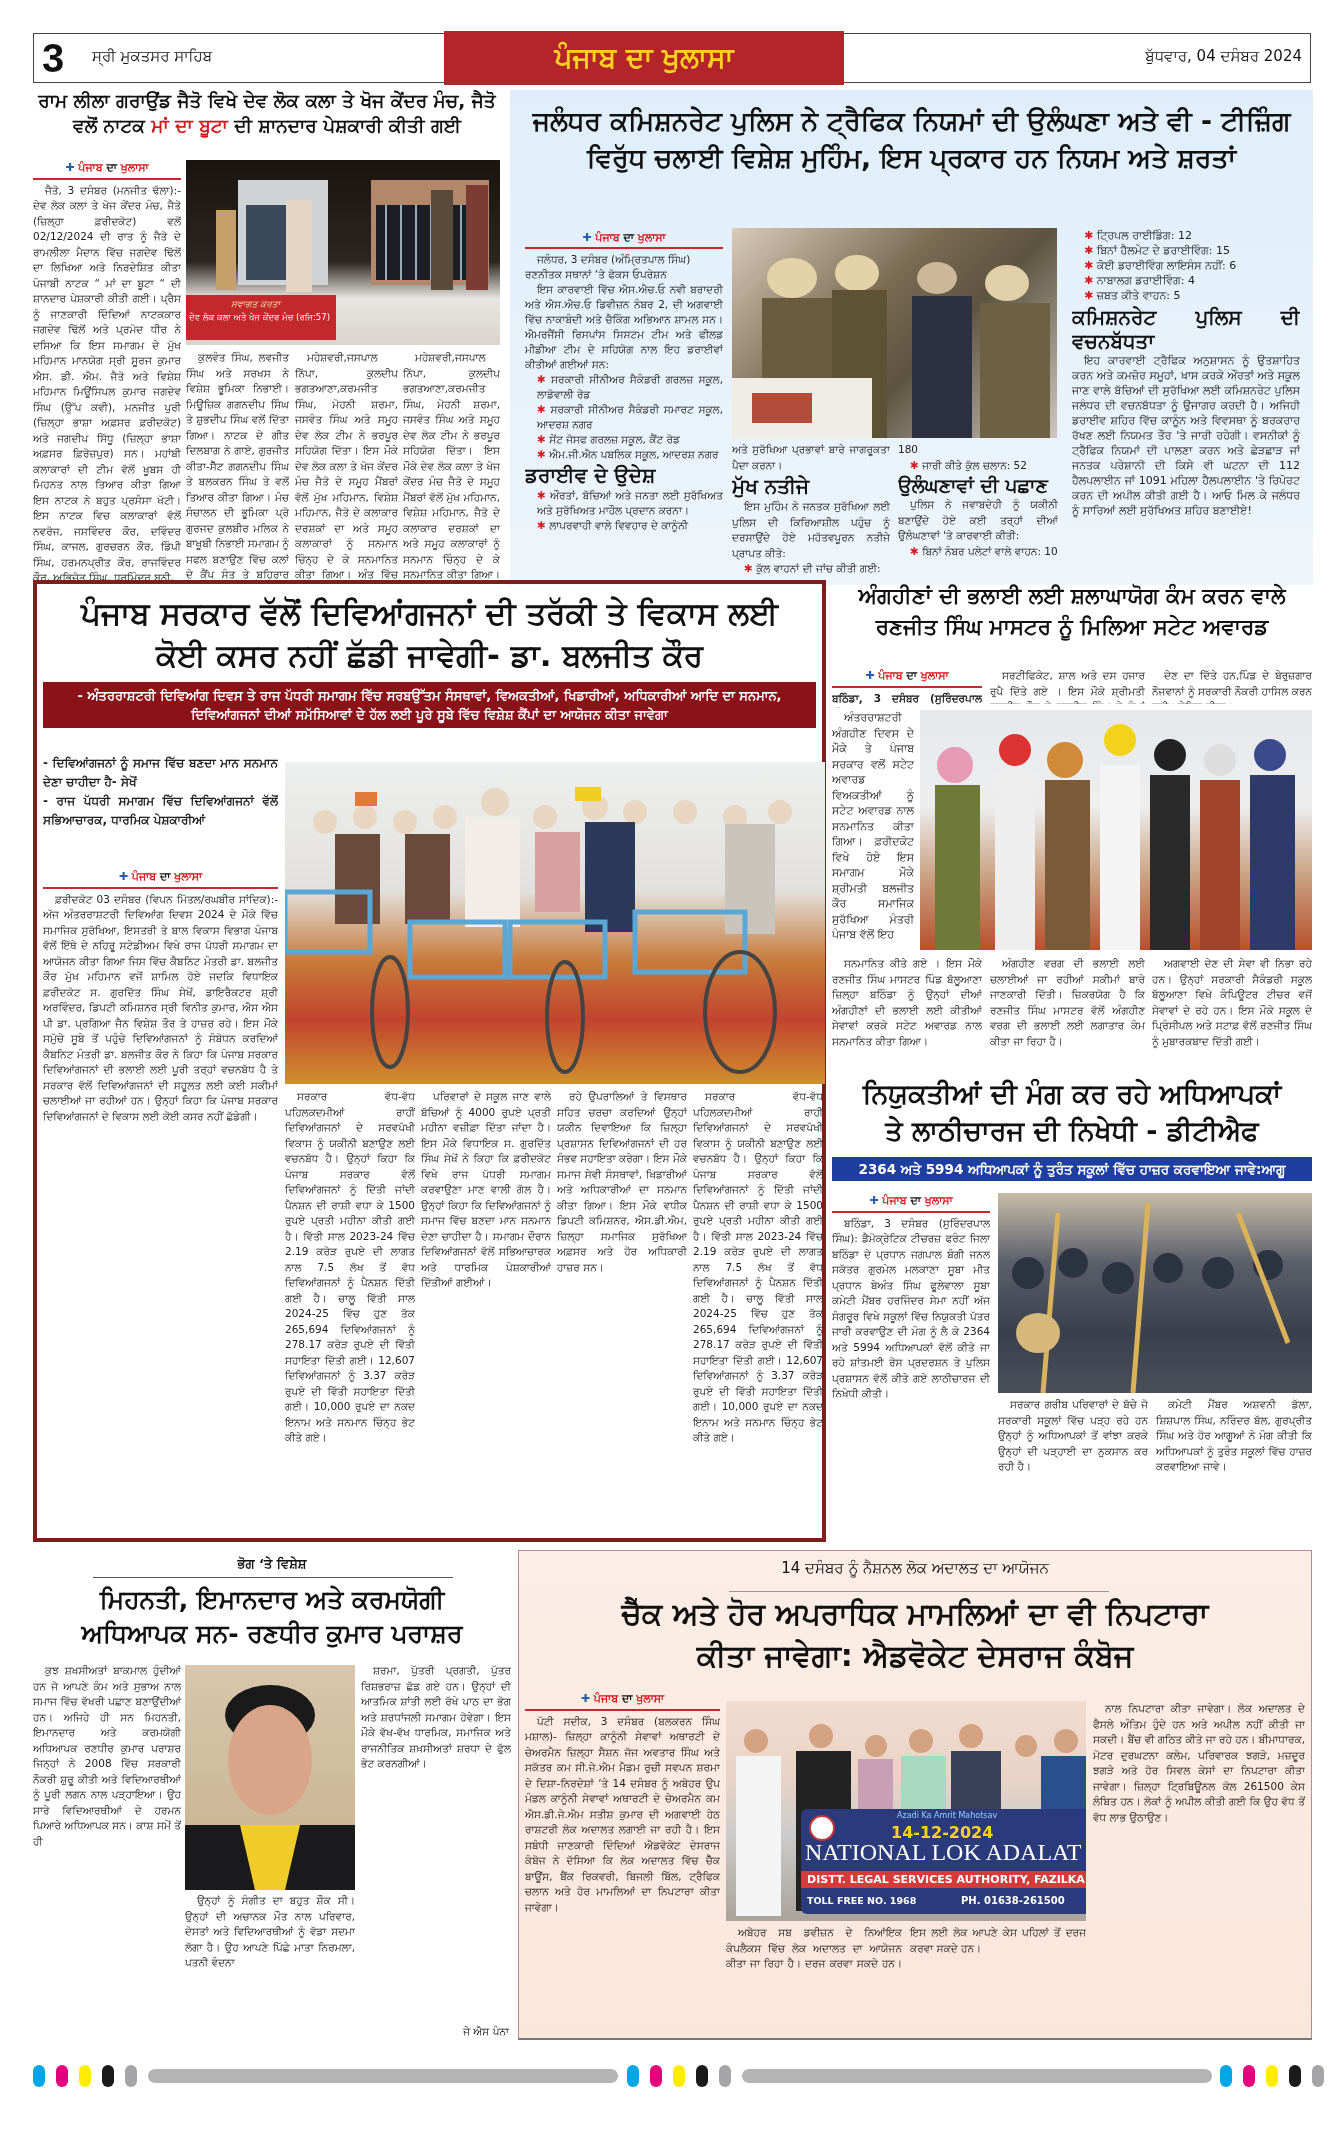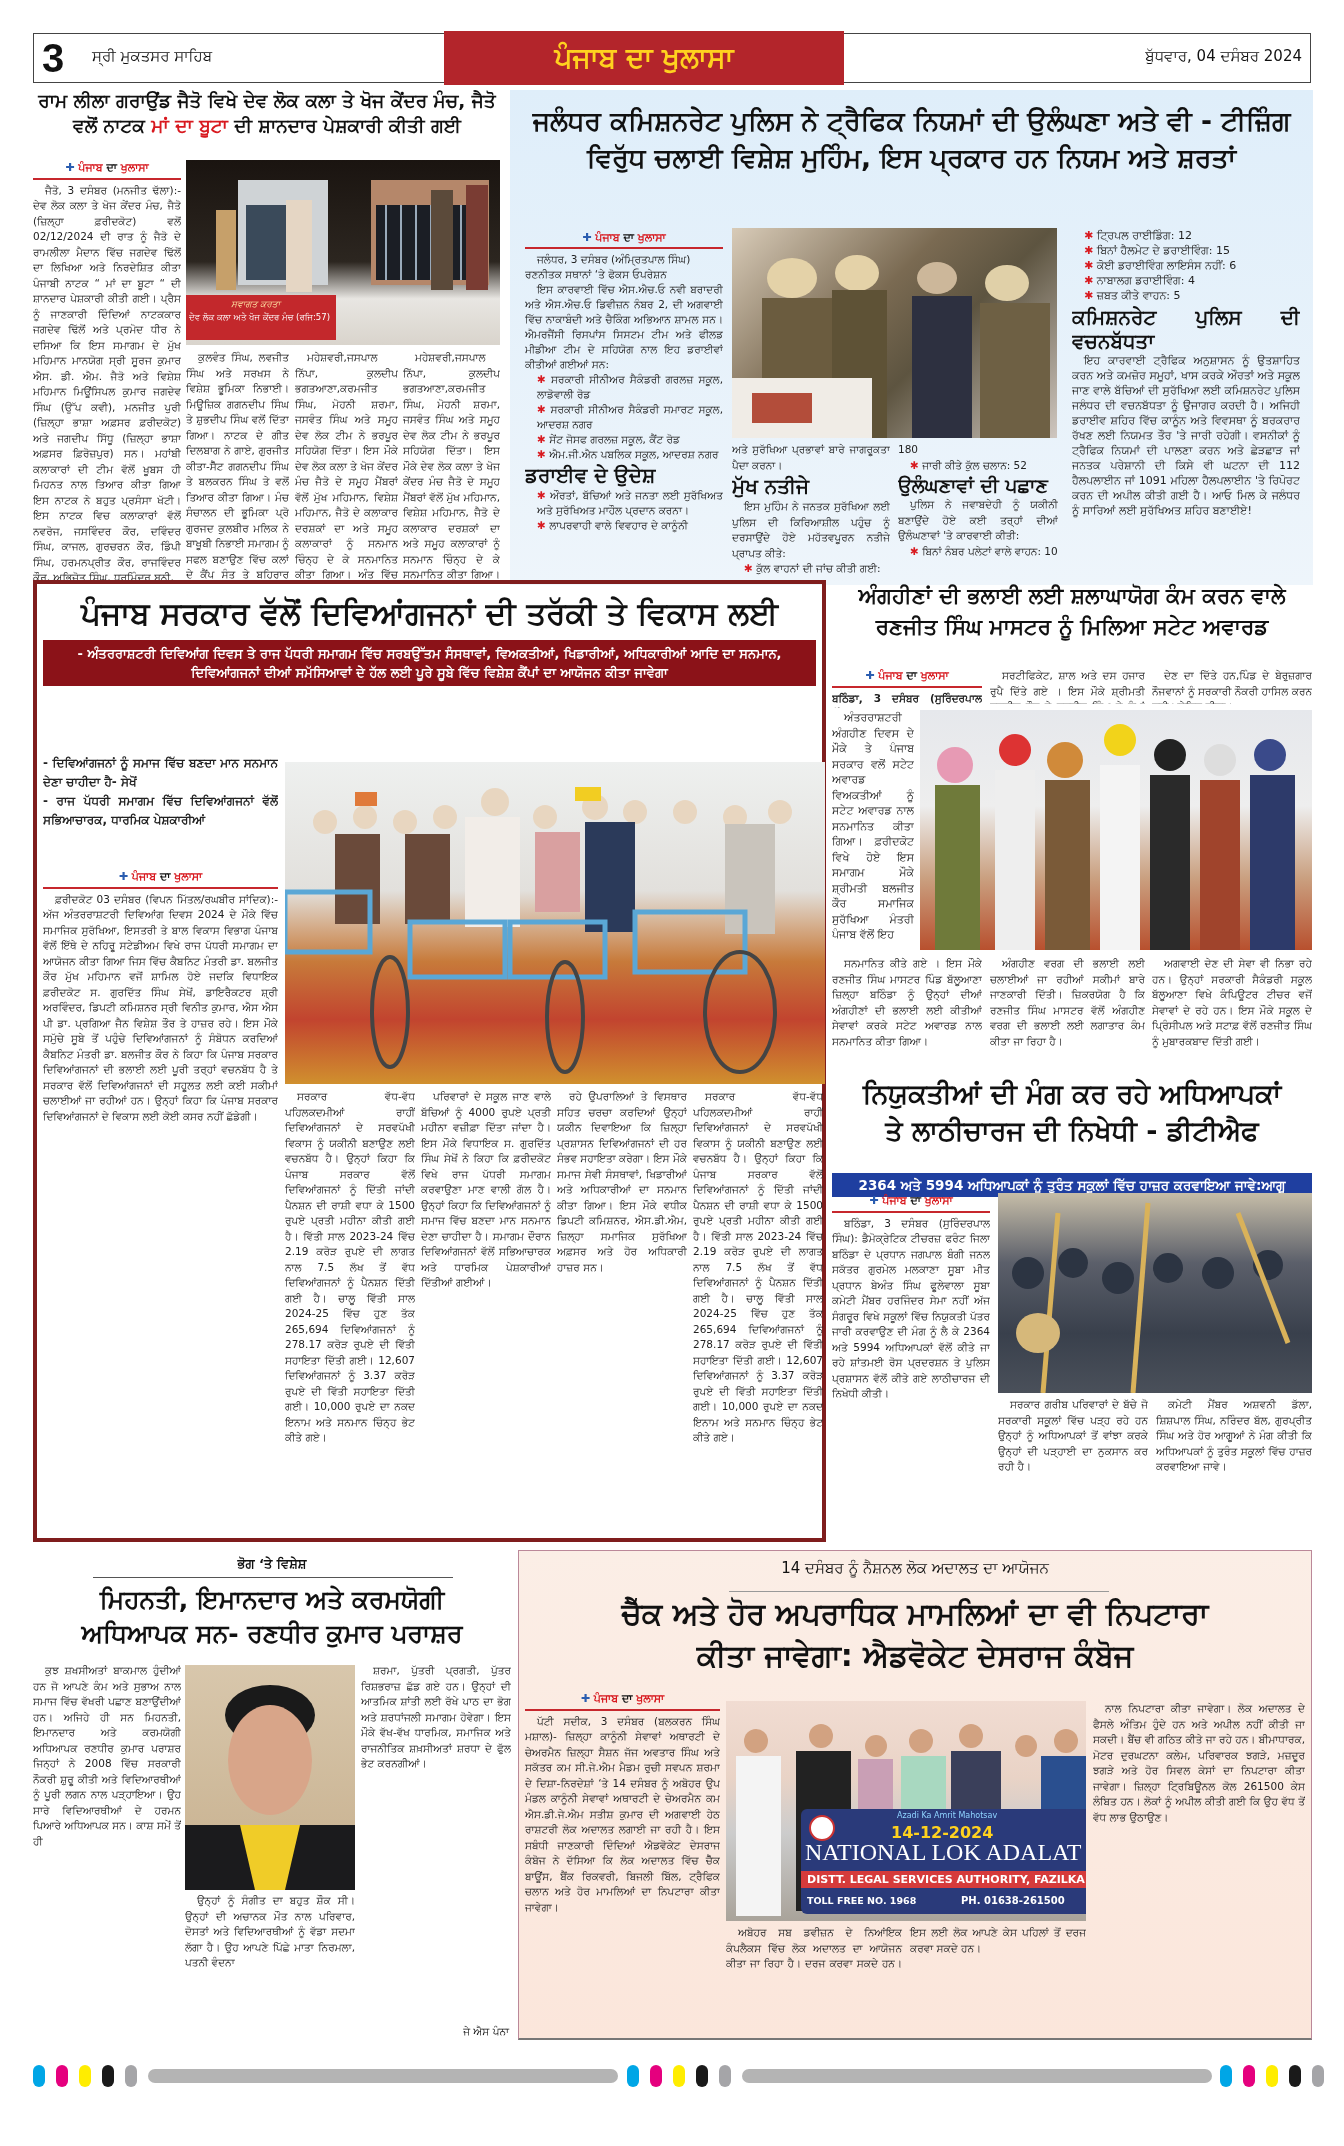--- a/index.html
+++ b/index.html
@@ -139,20 +139,21 @@
         <div style="padding-left: 12px;"><span class="bullet">✱ </span><span>ਜ਼ਬਤ ਕੀਤੇ ਵਾਹਨ: 5</span></div>
       </div>
     <div class="sub" style="font-size:20px;line-height:24px;margin-top:2px">ਕਮਿਸ਼ਨਰੇਟ ਪੁਲਿਸ ਦੀ ਵਚਨਬੱਧਤਾ</div>
     <p>ਇਹ ਕਾਰਵਾਈ ਟ੍ਰੈਫਿਕ ਅਨੁਸ਼ਾਸਨ ਨੂੰ ਉਤਸ਼ਾਹਿਤ ਕਰਨ ਅਤੇ ਕਮਜ਼ੋਰ ਸਮੂਹਾਂ, ਖਾਸ ਕਰਕੇ ਔਰਤਾਂ ਅਤੇ ਸਕੂਲ ਜਾਣ ਵਾਲੇ ਬੱਚਿਆਂ ਦੀ ਸੁਰੱਖਿਆ ਲਈ ਕਮਿਸ਼ਨਰੇਟ ਪੁਲਿਸ ਜਲੰਧਰ ਦੀ ਵਚਨਬੱਧਤਾ ਨੂੰ ਉਜਾਗਰ ਕਰਦੀ ਹੈ। ਅਜਿਹੀ ਡਰਾਈਵ ਸ਼ਹਿਰ ਵਿੱਚ ਕਾਨੂੰਨ ਅਤੇ ਵਿਵਸਥਾ ਨੂੰ ਬਰਕਰਾਰ ਰੱਖਣ ਲਈ ਨਿਯਮਤ ਤੌਰ 'ਤੇ ਜਾਰੀ ਰਹੇਗੀ। ਵਸਨੀਕਾਂ ਨੂੰ ਟ੍ਰੈਫਿਕ ਨਿਯਮਾਂ ਦੀ ਪਾਲਣਾ ਕਰਨ ਅਤੇ ਛੇੜਛਾੜ ਜਾਂ ਜਨਤਕ ਪਰੇਸ਼ਾਨੀ ਦੀ ਕਿਸੇ ਵੀ ਘਟਨਾ ਦੀ 112 ਹੈਲਪਲਾਈਨ ਜਾਂ 1091 ਮਹਿਲਾ ਹੈਲਪਲਾਈਨ 'ਤੇ ਰਿਪੋਰਟ ਕਰਨ ਦੀ ਅਪੀਲ ਕੀਤੀ ਗਈ ਹੈ। ਆਓ ਮਿਲ ਕੇ ਜਲੰਧਰ ਨੂੰ ਸਾਰਿਆਂ ਲਈ ਸੁਰੱਖਿਅਤ ਸ਼ਹਿਰ ਬਣਾਈਏ!</p>
   </div>
 </section>
 
 <section class="abs" style="left:33px;top:580px;width:793px;height:962px;border:4px solid #7f1d1d">
   <div class="hl" style="font-size:31px;line-height:42px;padding-top:8px">
     <div>ਪੰਜਾਬ ਸਰਕਾਰ ਵੱਲੋਂ ਦਿਵਿਆਂਗਜਨਾਂ ਦੀ ਤਰੱਕੀ ਤੇ ਵਿਕਾਸ ਲਈ</div>
+    <div>ਕੋਈ ਕਸਰ ਨਹੀਂ ਛੱਡੀ ਜਾਵੇਗੀ- ਡਾ. ਬਲਜੀਤ ਕੌਰ</div>
   </div>
   <div class="redband" style="margin:6px 6px 0">- ਅੰਤਰਰਾਸ਼ਟਰੀ ਦਿਵਿਆਂਗ ਦਿਵਸ ਤੇ ਰਾਜ ਪੱਧਰੀ ਸਮਾਗਮ ਵਿੱਚ ਸਰਬਉੱਤਮ ਸੰਸਥਾਵਾਂ, ਵਿਅਕਤੀਆਂ, ਖਿਡਾਰੀਆਂ, ਅਧਿਕਾਰੀਆਂ ਆਦਿ ਦਾ ਸਨਮਾਨ, ਦਿਵਿਆਂਗਜਨਾਂ ਦੀਆਂ ਸਮੱਸਿਆਵਾਂ ਦੇ ਹੱਲ ਲਈ ਪੂਰੇ ਸੂਬੇ ਵਿੱਚ ਵਿਸ਼ੇਸ਼ ਕੈਂਪਾਂ ਦਾ ਆਯੋਜਨ ਕੀਤਾ ਜਾਵੇਗਾ</div>
   <div class="abs col" style="left:6px;top:170px;width:235px;height:110px;font-size:12px;line-height:19px;font-weight:bold;color:#222">
     <div>- ਦਿਵਿਆਂਗਜਨਾਂ ਨੂੰ ਸਮਾਜ ਵਿੱਚ ਬਣਦਾ ਮਾਨ ਸਨਮਾਨ ਦੇਣਾ ਚਾਹੀਦਾ ਹੈ- ਸੇਖੋਂ</div>
     <div>- ਰਾਜ ਪੱਧਰੀ ਸਮਾਗਮ ਵਿੱਚ ਦਿਵਿਆਂਗਜਨਾਂ ਵੱਲੋਂ ਸਭਿਆਚਾਰਕ, ਧਾਰਮਿਕ ਪੇਸ਼ਕਾਰੀਆਂ</div>
   </div>
   <div class="abs col" style="left:6px;top:285px;width:235px;height:670px">
     <div class="byline"><span class="plus">✚ </span><span>ਪੰਜਾਬ</span> <span class="blk">ਦਾ</span> <span>ਖੁਲਾਸਾ</span></div>
     <p>ਫ਼ਰੀਦਕੋਟ 03 ਦਸੰਬਰ (ਵਿਪਨ ਮਿੱਤਲ/ਰਘਬੀਰ ਸਾਂਦਿਕ):- ਅੱਜ ਅੰਤਰਰਾਸ਼ਟਰੀ ਦਿਵਿਆਂਗ ਦਿਵਸ 2024 ਦੇ ਮੌਕੇ ਵਿੱਚ ਸਮਾਜਿਕ ਸੁਰੱਖਿਆ, ਇਸਤਰੀ ਤੇ ਬਾਲ ਵਿਕਾਸ ਵਿਭਾਗ ਪੰਜਾਬ ਵੱਲੋਂ ਇੱਥੇ ਦੇ ਨਹਿਰੂ ਸਟੇਡੀਅਮ ਵਿਖੇ ਰਾਜ ਪੱਧਰੀ ਸਮਾਗਮ ਦਾ ਆਯੋਜਨ ਕੀਤਾ ਗਿਆ ਜਿਸ ਵਿੱਚ ਕੈਬਨਿਟ ਮੰਤਰੀ ਡਾ. ਬਲਜੀਤ ਕੌਰ ਮੁੱਖ ਮਹਿਮਾਨ ਵਜੋਂ ਸ਼ਾਮਿਲ ਹੋਏ ਜਦਕਿ ਵਿਧਾਇਕ ਫ਼ਰੀਦਕੋਟ ਸ. ਗੁਰਦਿੱਤ ਸਿੰਘ ਸੇਖੋਂ, ਡਾਇਰੈਕਟਰ ਸ਼੍ਰੀ ਅਰਵਿੰਦਰ, ਡਿਪਟੀ ਕਮਿਸ਼ਨਰ ਸ੍ਰੀ ਵਿਨੀਤ ਕੁਮਾਰ, ਐਸ ਐਸ ਪੀ ਡਾ. ਪ੍ਰਗਿਆ ਜੈਨ ਵਿਸ਼ੇਸ਼ ਤੌਰ ਤੇ ਹਾਜ਼ਰ ਰਹੇ। ਇਸ ਮੌਕੇ ਸਮੁੱਚੇ ਸੂਬੇ ਤੋਂ ਪਹੁੰਚੇ ਦਿਵਿਆਂਗਜਨਾਂ ਨੂੰ ਸੰਬੋਧਨ ਕਰਦਿਆਂ ਕੈਬਨਿਟ ਮੰਤਰੀ ਡਾ. ਬਲਜੀਤ ਕੌਰ ਨੇ ਕਿਹਾ ਕਿ ਪੰਜਾਬ ਸਰਕਾਰ ਦਿਵਿਆਂਗਜਨਾਂ ਦੀ ਭਲਾਈ ਲਈ ਪੂਰੀ ਤਰ੍ਹਾਂ ਵਚਨਬੱਧ ਹੈ ਤੇ ਸਰਕਾਰ ਵੱਲੋਂ ਦਿਵਿਆਂਗਜਨਾਂ ਦੀ ਸਹੂਲਤ ਲਈ ਕਈ ਸਕੀਮਾਂ ਚਲਾਈਆਂ ਜਾ ਰਹੀਆਂ ਹਨ। ਉਨ੍ਹਾਂ ਕਿਹਾ ਕਿ ਪੰਜਾਬ ਸਰਕਾਰ ਦਿਵਿਆਂਗਜਨਾਂ ਦੇ ਵਿਕਾਸ ਲਈ ਕੋਈ ਕਸਰ ਨਹੀਂ ਛੱਡੇਗੀ।</p>
   </div>
@@ -257,21 +258,21 @@
   <div class="abs col" style="left:320px;top:376px;width:160px;height:110px">
       <p>ਅਗਵਾਈ ਦੇਣ ਦੀ ਸੇਵਾ ਵੀ ਨਿਭਾ ਰਹੇ ਹਨ। ਉਨ੍ਹਾਂ ਸਰਕਾਰੀ ਸੈਕੰਡਰੀ ਸਕੂਲ ਬੱਲੂਆਣਾ ਵਿਖੇ ਕੰਪਿਊਟਰ ਟੀਚਰ ਵਜੋਂ ਸੇਵਾਵਾਂ ਦੇ ਰਹੇ ਹਨ। ਇਸ ਮੌਕੇ ਸਕੂਲ ਦੇ ਪ੍ਰਿੰਸੀਪਲ ਅਤੇ ਸਟਾਫ਼ ਵੱਲੋਂ ਰਣਜੀਤ ਸਿੰਘ ਨੂੰ ਮੁਬਾਰਕਬਾਦ ਦਿੱਤੀ ਗਈ।</p>
     </div>
 </section>
 
 <section class="abs" style="left:832px;top:1075px;width:480px;height:470px">
   <div class="hl" style="font-size:27px;line-height:37px">
     <div>ਨਿਯੁਕਤੀਆਂ ਦੀ ਮੰਗ ਕਰ ਰਹੇ ਅਧਿਆਪਕਾਂ</div>
     <div>ਤੇ ਲਾਠੀਚਾਰਜ ਦੀ ਨਿਖੇਧੀ - ਡੀਟੀਐਫ</div>
   </div>
-  <div class="blueband" style="margin-top:24px">2364 ਅਤੇ 5994 ਅਧਿਆਪਕਾਂ ਨੂੰ ਤੁਰੰਤ ਸਕੂਲਾਂ ਵਿੱਚ ਹਾਜ਼ਰ ਕਰਵਾਇਆ ਜਾਵੇ:ਆਗੂ</div>
+  <div class="blueband" style="margin-top:8px">2364 ਅਤੇ 5994 ਅਧਿਆਪਕਾਂ ਨੂੰ ਤੁਰੰਤ ਸਕੂਲਾਂ ਵਿੱਚ ਹਾਜ਼ਰ ਕਰਵਾਇਆ ਜਾਵੇ:ਆਗੂ</div>
   <div class="abs col" style="left:0;top:118px;width:158px;height:345px">
     <div class="byline"><span class="plus">✚ </span><span>ਪੰਜਾਬ</span> <span class="blk">ਦਾ</span> <span>ਖੁਲਾਸਾ</span></div>
     <p>ਬਠਿੰਡਾ, 3 ਦਸੰਬਰ (ਸੁਰਿੰਦਰਪਾਲ ਸਿੰਘ): ਡੈਮੋਕ੍ਰੇਟਿਕ ਟੀਚਰਜ਼ ਫਰੰਟ ਜਿਲਾ ਬਠਿੰਡਾ ਦੇ ਪ੍ਰਧਾਨ ਜਗਪਾਲ ਬੰਗੀ ਜਨਲ ਸਕੱਤਰ ਗੁਰਮੇਲ ਮਲਕਾਣਾ ਸੂਬਾ ਮੀਤ ਪ੍ਰਧਾਨ ਬੇਅੰਤ ਸਿੰਘ ਫੂਲੇਵਾਲਾ ਸੂਬਾ ਕਮੇਟੀ ਮੈਂਬਰ ਹਰਜਿੰਦਰ ਸੇਮਾ ਨਹੀਂ ਅੱਜ ਸੰਗਰੂਰ ਵਿਖੇ ਸਕੂਲਾਂ ਵਿੱਚ ਨਿਯੁਕਤੀ ਪੱਤਰ ਜਾਰੀ ਕਰਵਾਉਣ ਦੀ ਮੰਗ ਨੂੰ ਲੈ ਕੇ 2364 ਅਤੇ 5994 ਅਧਿਆਪਕਾਂ ਵੱਲੋਂ ਕੀਤੇ ਜਾ ਰਹੇ ਸ਼ਾਂਤਮਈ ਰੋਸ ਪ੍ਰਦਰਸ਼ਨ ਤੇ ਪੁਲਿਸ ਪ੍ਰਸ਼ਾਸਨ ਵੱਲੋਂ ਕੀਤੇ ਗਏ ਲਾਠੀਚਾਰਜ ਦੀ ਨਿਖੇਧੀ ਕੀਤੀ।</p>
   </div>
   <div class="abs photo" style="left:166px;top:118px;width:314px;height:200px;background:linear-gradient(180deg,#c6bda8 0%,#5b5f6a 35%,#39404c 70%,#4a505a 100%)">
     <svg width="314" height="200">
       <g fill="#2c3442">
           <circle cx="30" cy="80" r="16"></circle>
           <circle cx="75" cy="70" r="15"></circle>
           <circle cx="120" cy="85" r="16"></circle>

